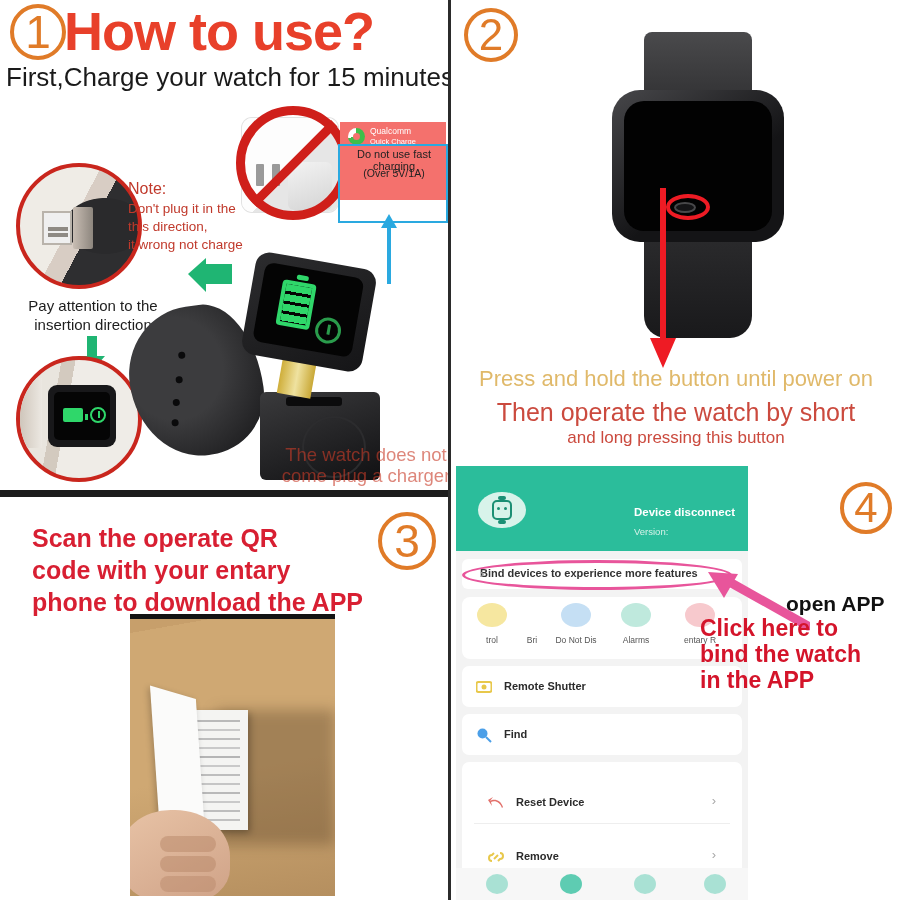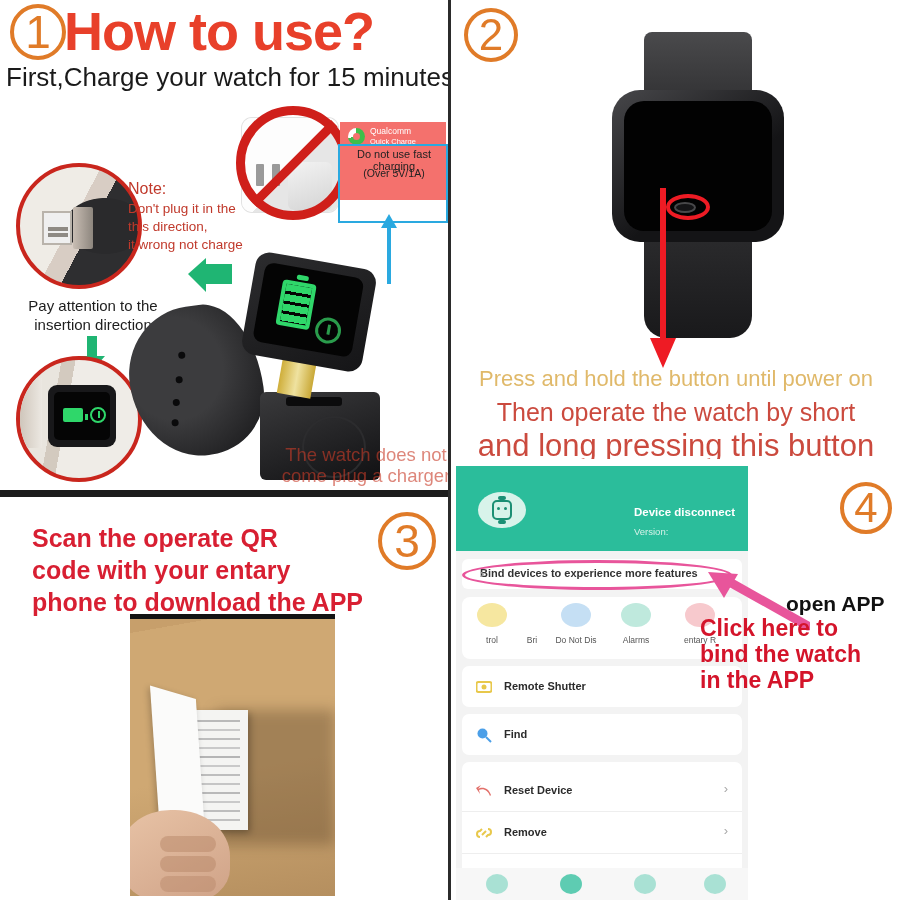--- a/index.html
+++ b/index.html
@@ -145,21 +145,21 @@
         border:2px solid #48484a;border-radius:50%;box-sizing:border-box;background:#141416;}
   #watch2 .hl{position:absolute;left:78px;top:162px;width:44px;height:26px;
         border:4px solid #ee1b24;border-radius:50%;box-sizing:border-box;}
   #redarrow2{position:absolute;left:648px;top:188px;width:30px;height:182px;}
 
   #p2l1{position:absolute;left:452px;top:366px;width:448px;text-align:center;
         color:#e0b96a;font-size:22px;white-space:nowrap;}
   #p2l2{position:absolute;left:452px;top:398px;width:448px;text-align:center;
         color:#cb4a3e;font-size:25px;}
   #p2l3{position:absolute;left:452px;top:428px;width:448px;text-align:center;
-        color:#cb4a3e;font-size:31px;}
+        color:#cb4a3e;font-size:17px;}
 
   
   #p3t{position:absolute;left:32px;top:522px;width:340px;color:#d81f32;
        font-size:25px;font-weight:bold;line-height:1.28;}
   #qrphoto{position:absolute;left:130px;top:614px;width:205px;height:282px;
        background:linear-gradient(170deg,#c79f6b 0 6%,#cfa873 6% 55%,#b58f5f 100%);
        box-shadow:inset 0 5px 0 #131313;overflow:hidden;}
   #qrphoto .shadow{position:absolute;right:0;top:34%;width:58%;height:48%;
        background:rgba(60,40,20,0.30);filter:blur(7px);}
   #qrphoto .paper{position:absolute;left:32px;top:96px;width:86px;height:120px;background:#f4f4f2;
@@ -200,21 +200,21 @@
   #app .icrow .cell{position:absolute;top:6px;width:56px;text-align:center;}
   #app .icrow .bub{width:30px;height:24px;border-radius:50%;margin:0 auto 4px;position:relative;}
   #app .icrow .lbl{font-size:8.5px;color:#555;white-space:nowrap;margin-top:8px;}
 
   #app .list{position:absolute;left:6px;top:200px;width:280px;}
   #app .li{position:relative;height:41px;background:#fff;border-radius:7px;margin-bottom:7px;}
   #app .li .ic{position:absolute;left:14px;top:13px;width:16px;height:16px;}
   #app .li .nm{position:absolute;left:42px;top:14px;font-size:11px;color:#2b2b2b;font-weight:bold;}
   #app .li .ch{position:absolute;right:14px;top:11px;color:#a8a8a8;font-size:13px;}
   #app .grp{position:absolute;left:6px;top:304px;width:280px;background:#fff;border-radius:7px;}
-  #app .grp .li{background:transparent;border-radius:0;margin:0;border-bottom:1px solid #eee;}
+  #app .grp .li{background:transparent;border-radius:0;margin:12px;border-bottom:1px solid #eee;}
   #app .grp .li:last-child{border-bottom:none;}
   #app .tabbar{position:absolute;left:0;bottom:0;width:292px;height:32px;background:#f7f7f7;}
   #app .tabbar .tb{position:absolute;top:6px;width:22px;height:20px;border-radius:50%;opacity:.75;}
 
   #pinkarrow{position:absolute;left:690px;top:558px;width:120px;height:80px;}
   #openapp{position:absolute;left:786px;top:592px;color:#111;font-size:21px;font-weight:bold;white-space:nowrap;}
   #clickblk{position:absolute;left:700px;top:616px;width:200px;color:#d4142a;
         font-size:23px;font-weight:bold;line-height:1.12;white-space:nowrap;}
 </style>
 </head>

